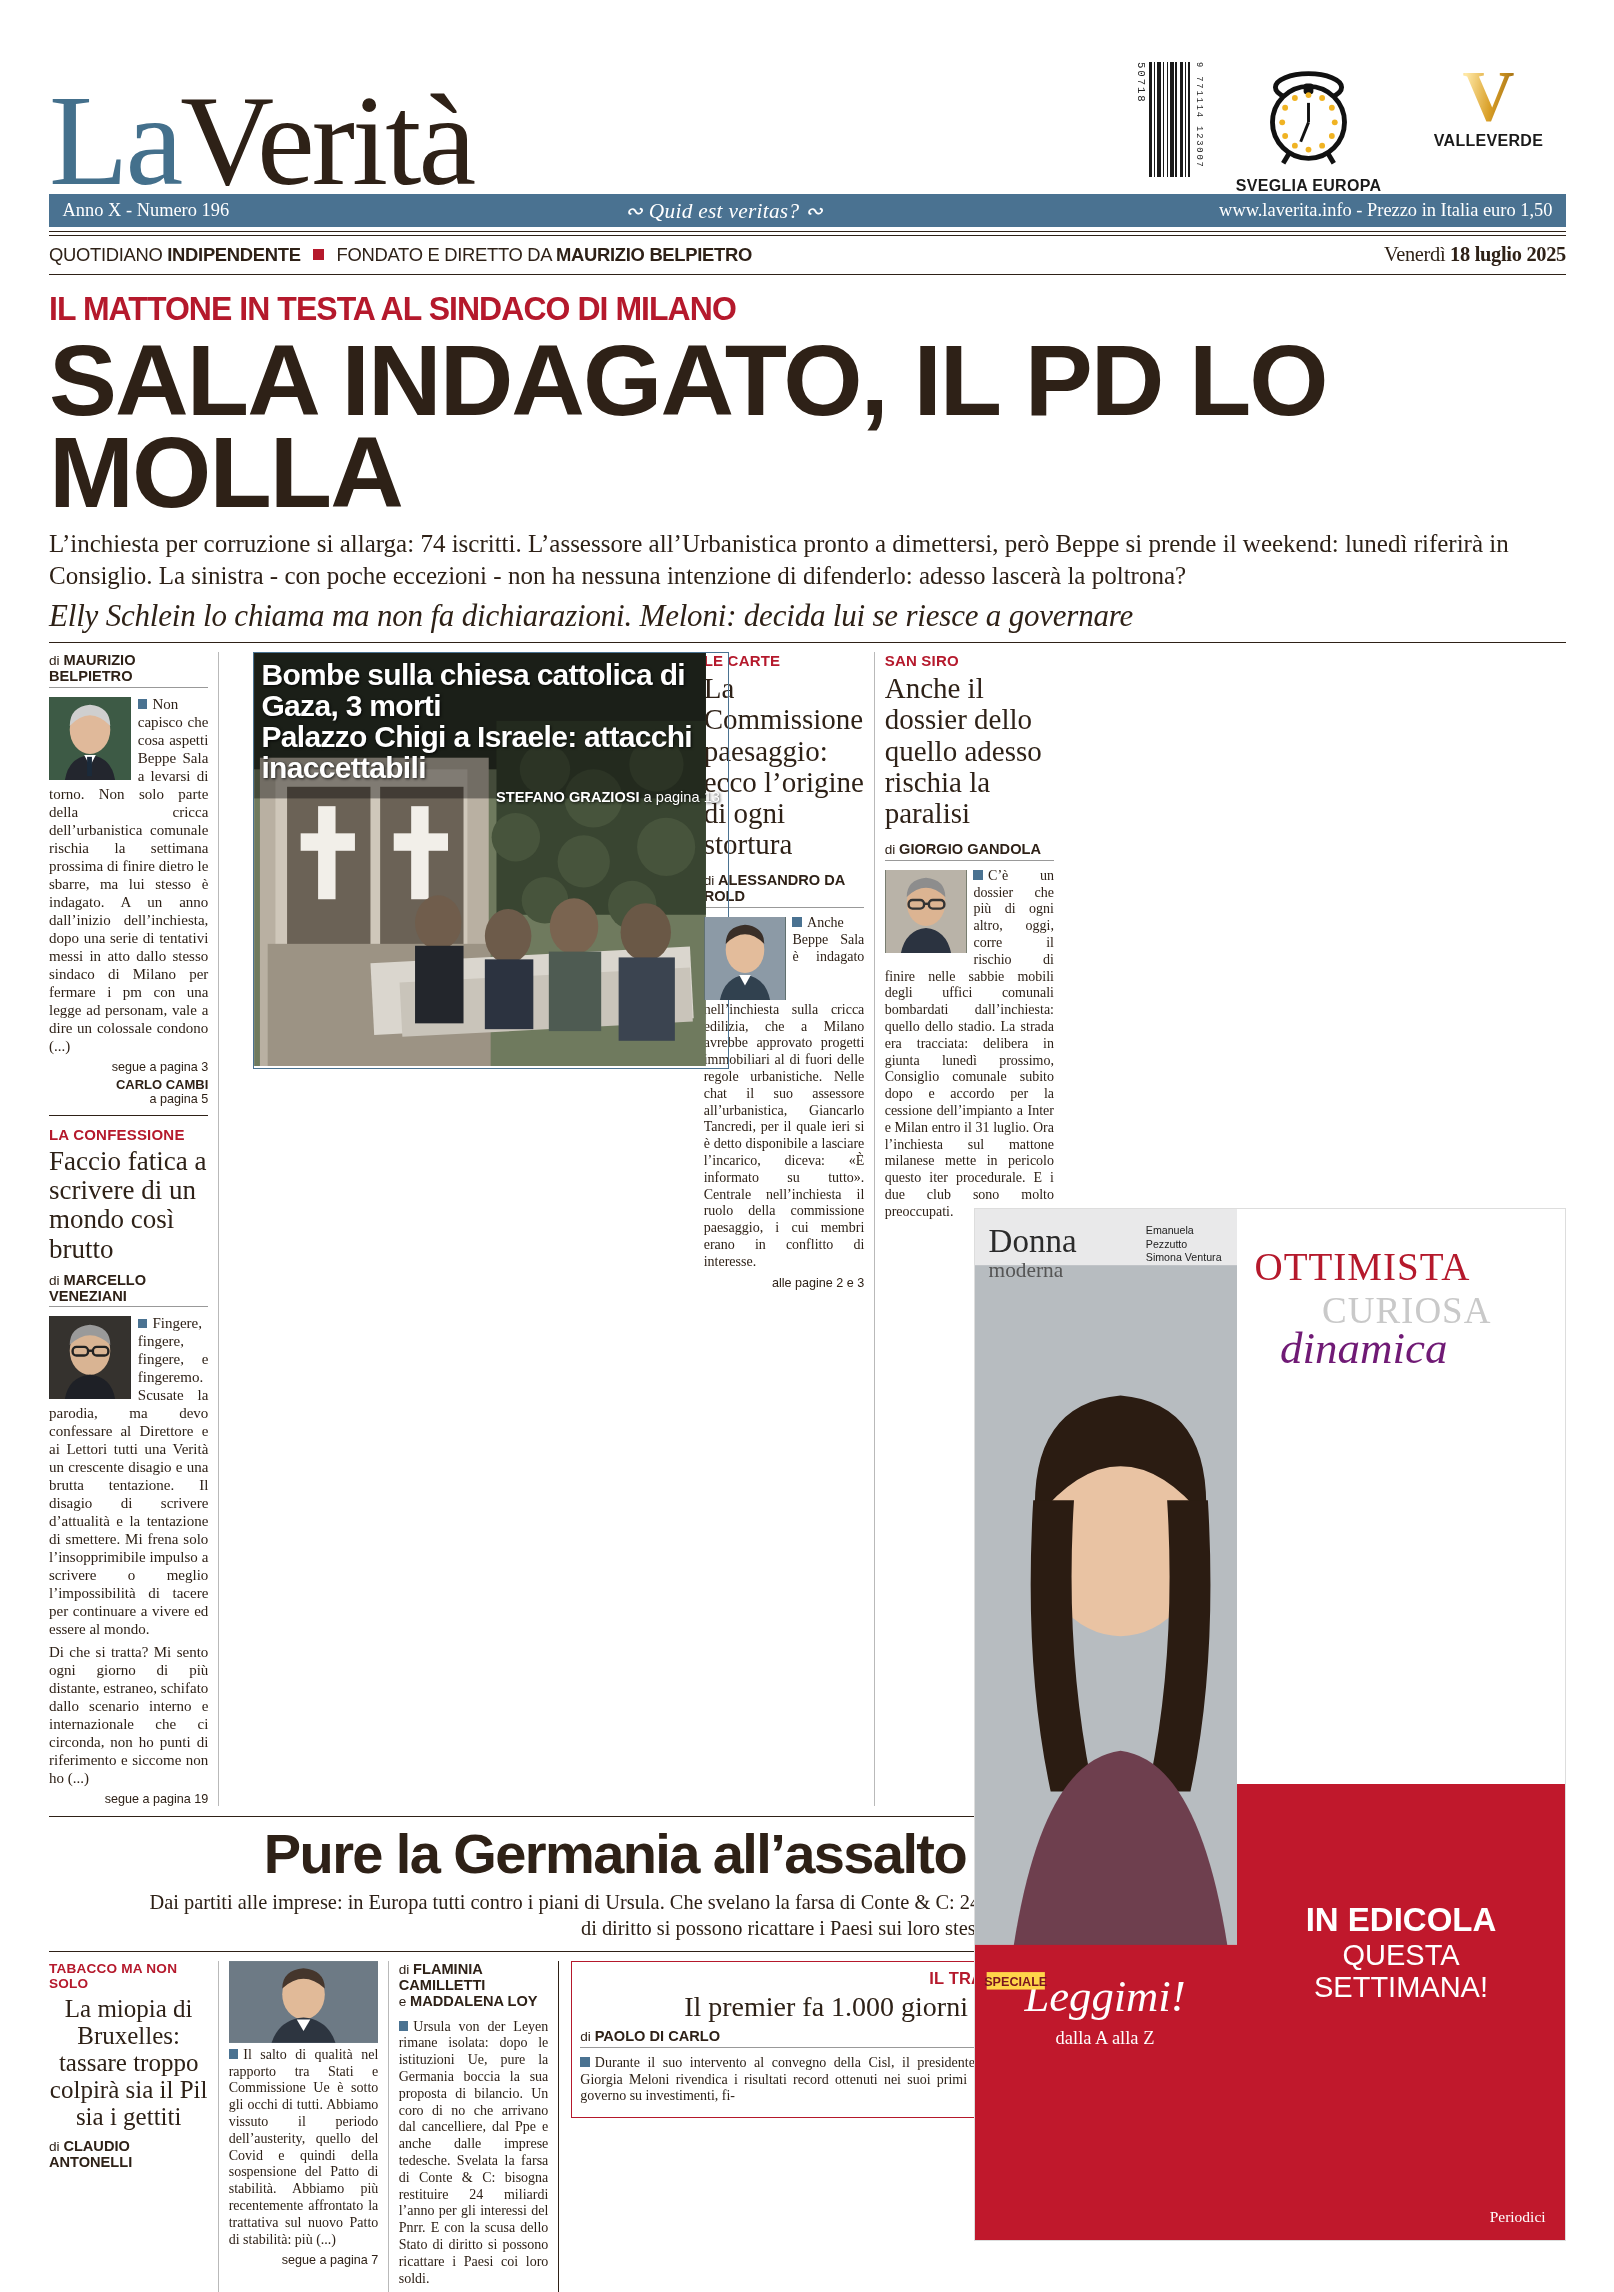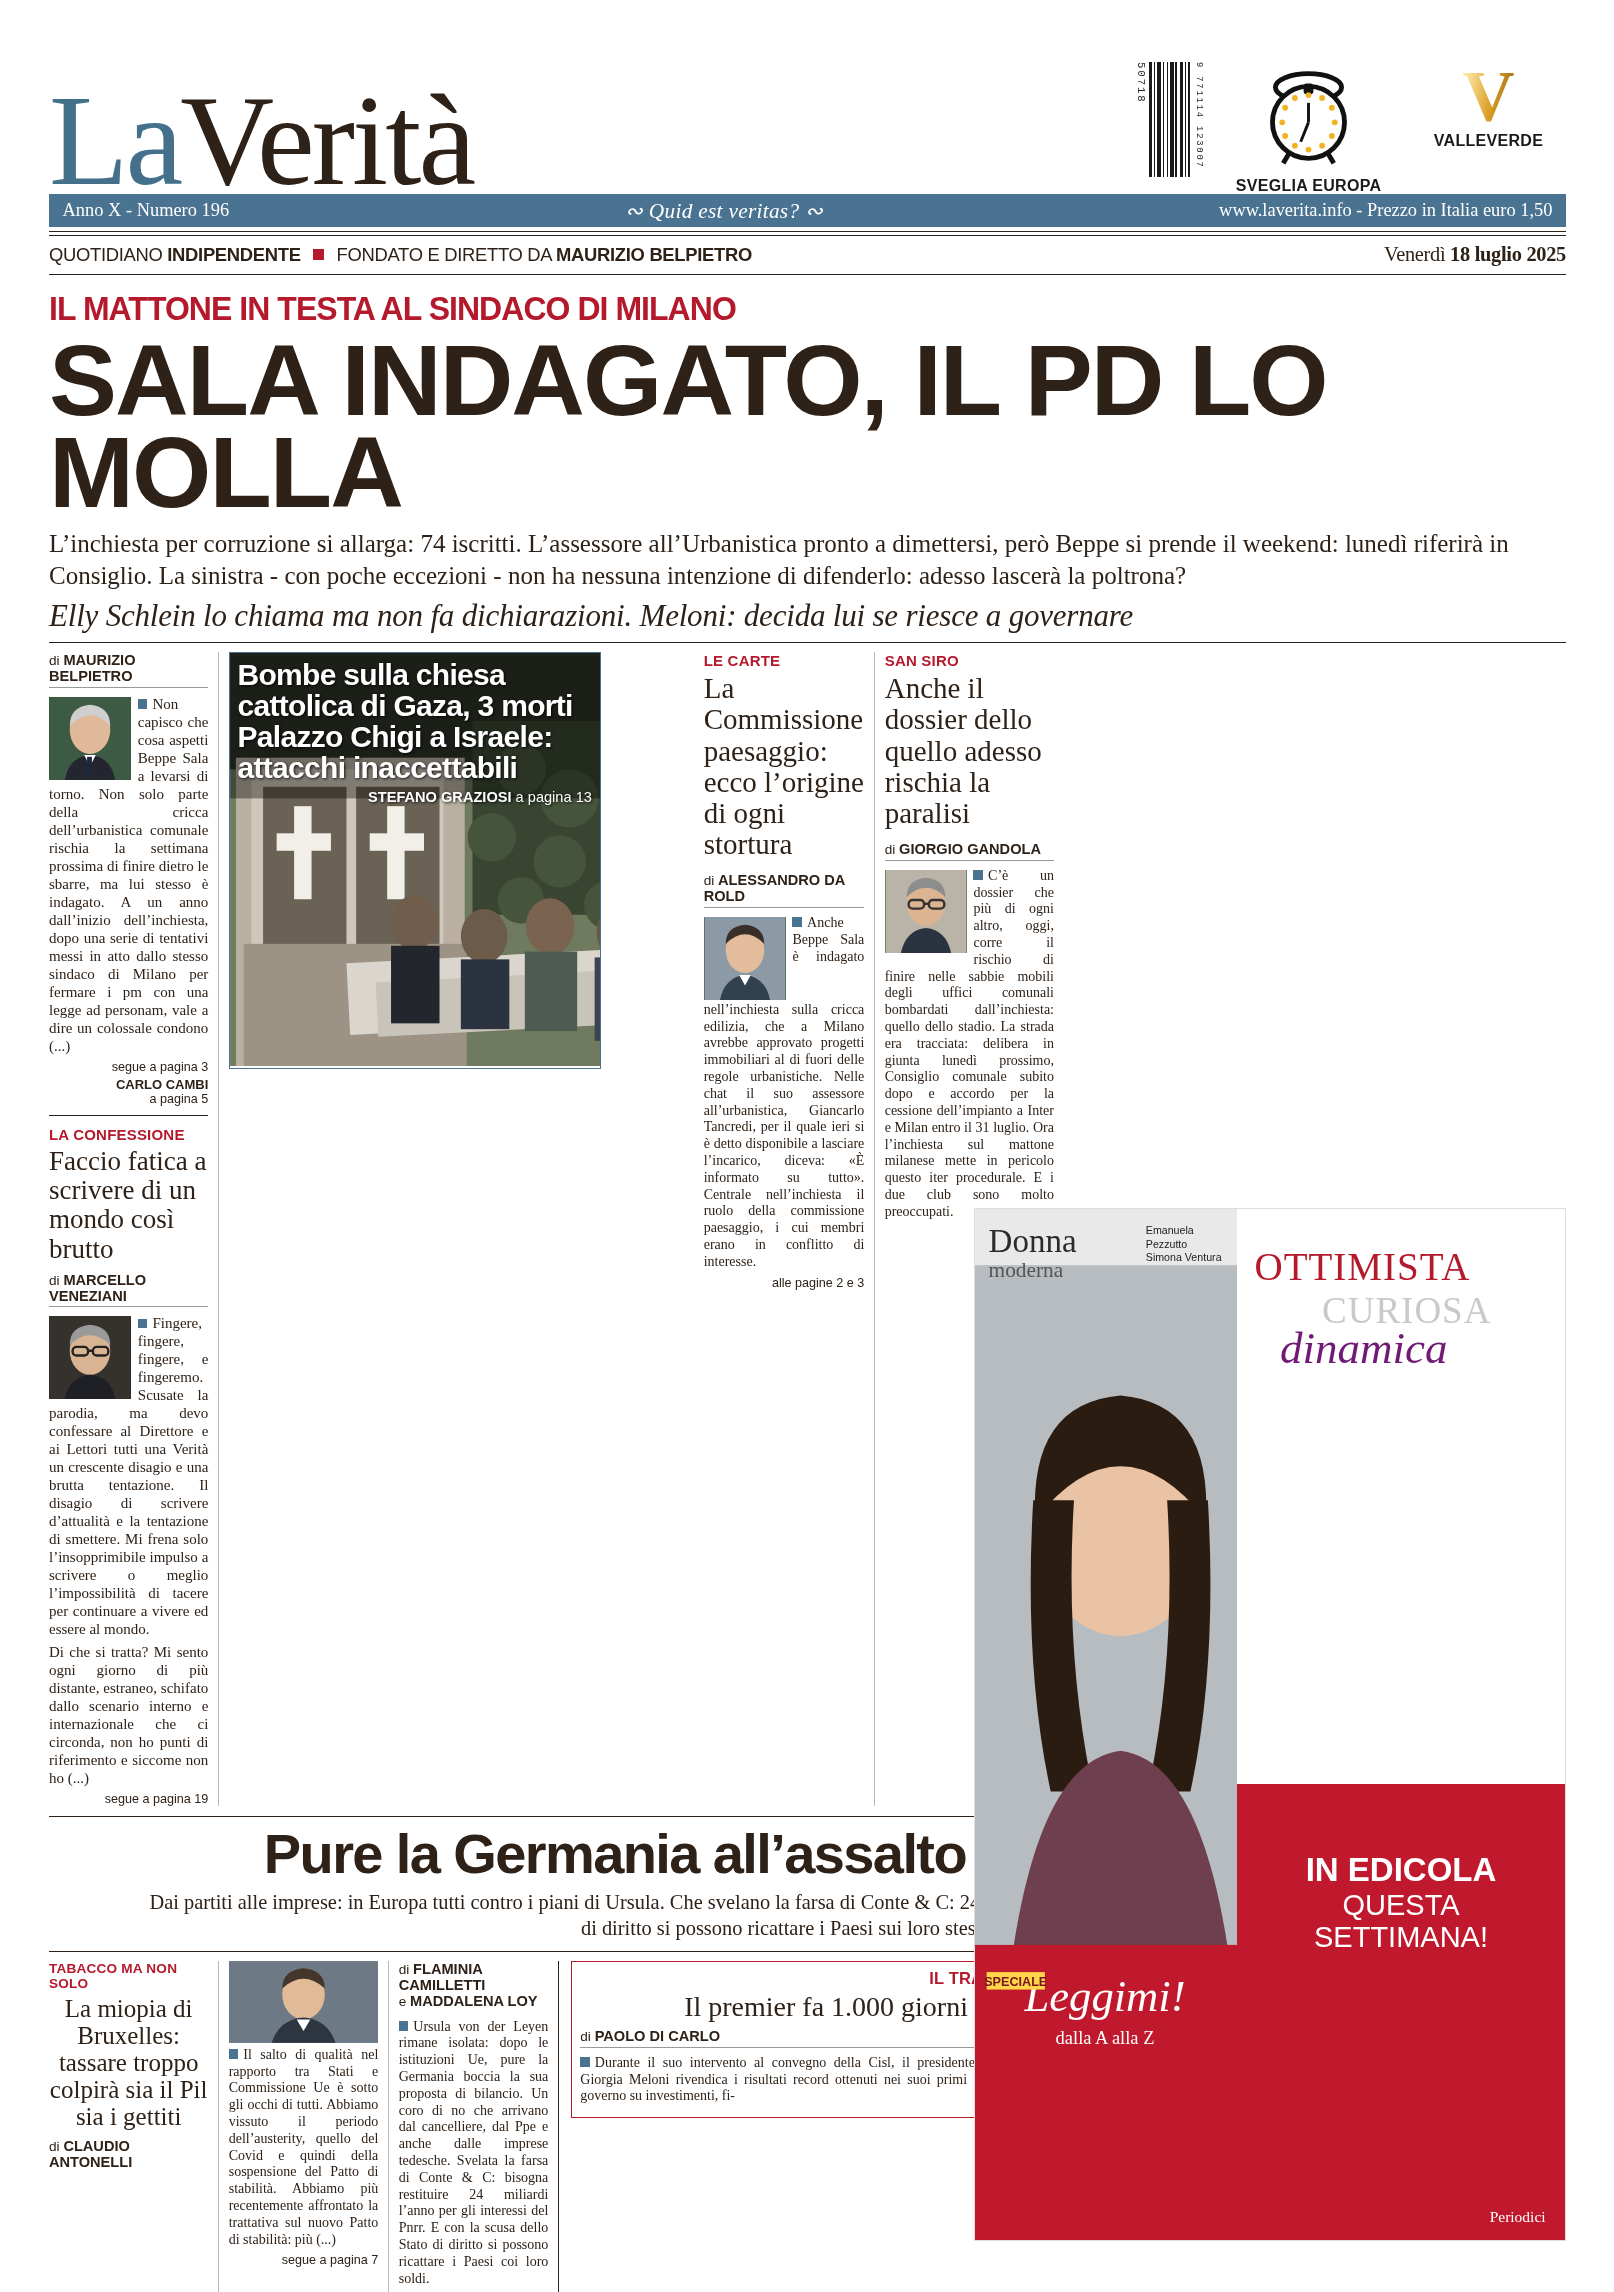--- a/index.html
+++ b/index.html
@@ -67,21 +67,21 @@
       letter-spacing:0.2px; margin-bottom:3.9px;}
   .body-txt { font-size:15px; line-height:1.2; text-align:justify; hyphens:auto;}
   .body-txt p { margin:0 0 4.9px 0;}
   .sq-blue { display:inline-block; width:9.7px; height:9.7px; background:#4a7291; margin-right:4.9px; vertical-align:baseline;}
   .segue { font-family:"Liberation Sans",sans-serif; font-size:12.6px; text-align:right; margin-top:3.9px;}
   .cont-b { font-family:"Liberation Sans",sans-serif; font-size:13px; text-align:right; font-weight:bold; margin-top:2.9px;}
   .apag { font-family:"Liberation Sans",sans-serif; font-size:12.6px; text-align:right;}
   .port-box { width:100%; height:93px; overflow:hidden; margin-bottom:3.9px; background:#2f4030; position:relative;}
 
   
-  .photo-main { width:372px; height:417px; position:relative; overflow:hidden; border:1.9px solid #4a7291;}
+  .photo-main { width:476px; height:417px; position:relative; overflow:hidden; border:1.9px solid #4a7291;margin-left:24px;}
   .photo-over { position:absolute; top:5.8px; left:0; width:100%; padding:0 7.8px; }
   .photo-head { font-family:"Liberation Sans",sans-serif; font-weight:bold; color:#fff; font-size:30px;
      line-height:1.04; letter-spacing:-0.7px; text-shadow:1px 1px 2.9px rgba(0,0,0,.8);}
   .photo-cred { font-family:"Liberation Sans",sans-serif; color:#fff; font-size:14.6px; text-align:right; margin-top:5.8px;
      text-shadow:1px 1px 2.9px rgba(0,0,0,.85);}
   .photo-cred b { font-weight:bold; }
 
   
   .band2 { margin-top:9.7px; border-top:1.9px solid #2e2117; padding-top:5.8px;}
   .head2 { font-family:"Liberation Sans",sans-serif; font-weight:bold; font-size:56px; line-height:1;
@@ -102,21 +102,21 @@
 
   
   .ad { position:absolute; right:49px; top:1208px; width:592px; height:1033px; background:#fff; border:1px solid #ddd;}
   .ad-inner { position:relative; width:100%; height:100%; display:flex;}
   .ad-cover { width:262px; background:#d7d2cd; position:relative; overflow:hidden;}
   .ad-right { flex:1; background:#fff; position:relative;}
   .ad-ott { color:#b5192c; font-family:"Liberation Serif",serif; font-size:39px; letter-spacing:1px; margin:35px 0 0 17.5px;}
   .ad-cur { color:#c9c9c9; font-family:"Liberation Serif",serif; font-size:37px; margin:0 0 0 85px; letter-spacing:1px;}
   .ad-din { color:#701a75; font-family:"Liberation Serif",serif; font-style:italic; font-size:45px; margin:-9.7px 0 0 43px;}
   .ad-red { position:absolute; left:0; right:0; bottom:0; height:456px; background:#c0182c;}
-  .ad-edi { color:#fff; font-family:"Liberation Sans",sans-serif; font-weight:bold; font-size:31px; text-align:center; padding-top:68px; line-height:1.12;}
+  .ad-edi { color:#fff; font-family:"Liberation Sans",sans-serif; font-weight:bold; font-size:31px; text-align:center; padding-top:118px; line-height:1.12;}
   .ad-edi .w { color:#fff; font-weight:normal; }
   .ad-periodici { position:absolute; bottom:13.6px; right:19.4px; color:#fff; font-family:"Liberation Serif",serif; font-size:15.5px;}
 </style>
 </head>
 <body>
 
 <div class="page">
 
   <div class="masthead">
     <div class="logo">

